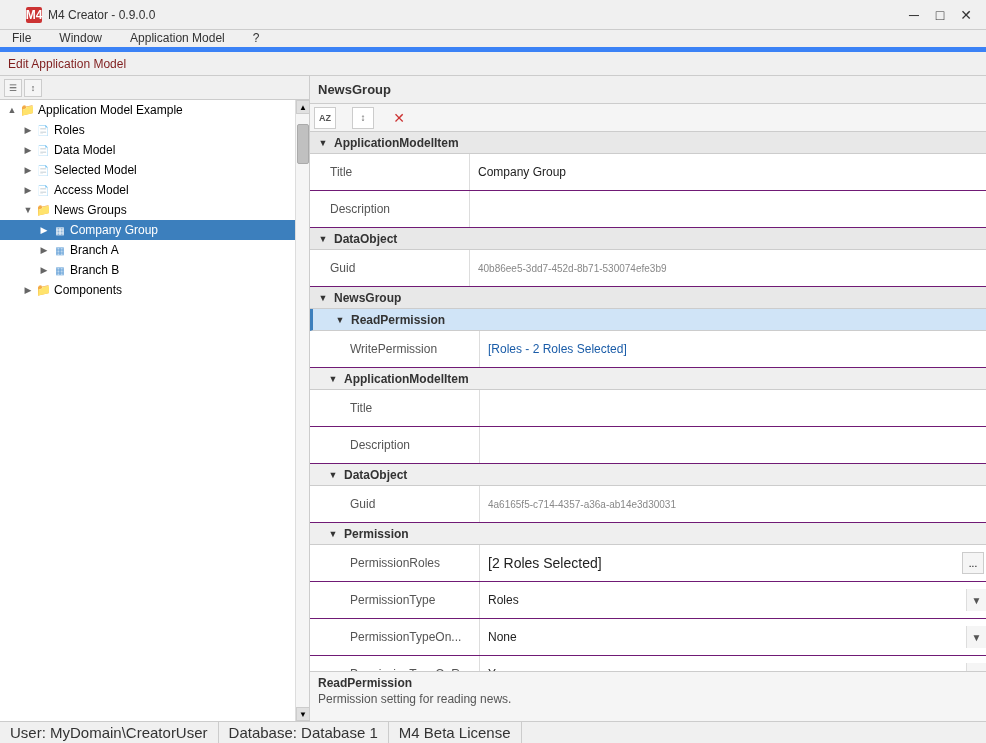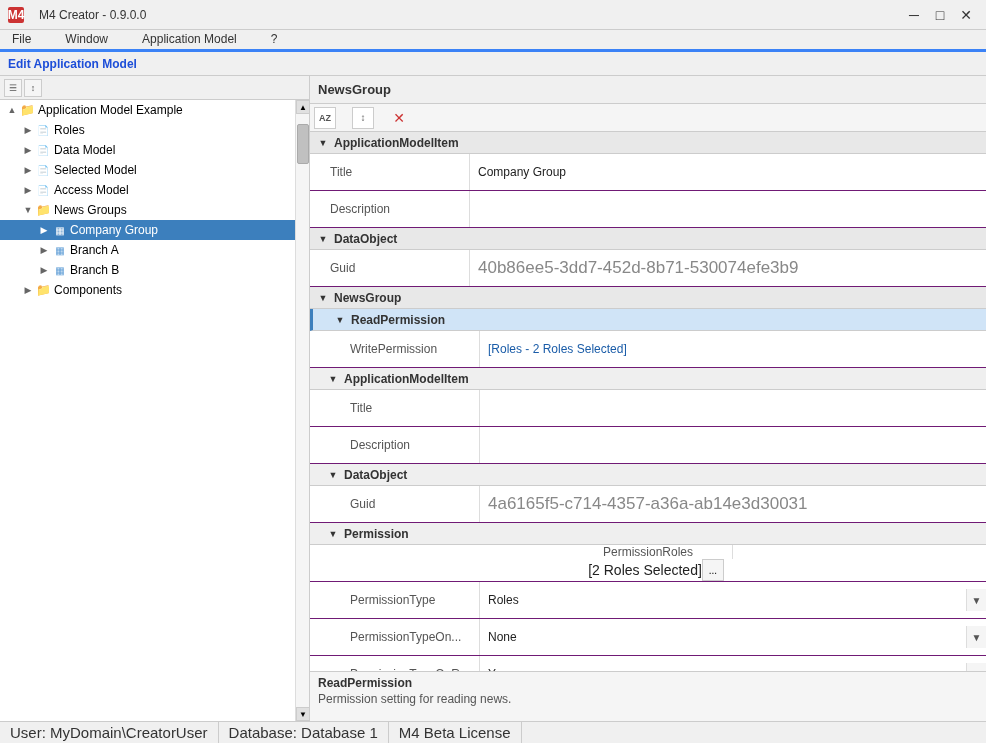--- a/index.html
+++ b/index.html
@@ -8,48 +8,48 @@
     
     .title-bar {
       background: #f0f0f0;
       height: 30px;
       display: flex;
       align-items: center;
       padding: 0 8px;
       border-bottom: 1px solid #ccc;
       justify-content: space-between;
     }
-    .title-bar-left { display: flex; align-items: center; gap: 15px; }
+    .title-bar-left { display: flex; align-items: center; gap: 6px; margin-left: 18px; }
     .title-bar-icon { width: 16px; height: 16px; background: #cc3333; border-radius: 2px; display: flex; align-items: center; justify-content: center; color: white; font-weight: bold; font-size: 10px; }
     .title-bar-text { font-size: 12px; color: #333; }
     .title-bar-controls { display: flex; gap: 2px; }
     .title-bar-btn { width: 24px; height: 20px; border: none; background: transparent; cursor: pointer; display: flex; align-items: center; justify-content: center; font-size: 14px; color: #333; }
 
     
     .menu-bar {
       height: 22px;
       background: #f0f0f0;
       display: flex;
-      align-items: flex-start;
+      align-items: flex-end;
       padding: 0 4px;
-      border-bottom: 3px solid #3b82f6;
-      gap: 18px;
+      border-bottom: 5px solid #3b82f6;
+      gap: 12px;
     }
     .menu-item { padding: 2px 8px; cursor: pointer; color: #333; }
 
     
     .toolbar-area {
       height: 24px;
       background: #f0f0f0;
       display: flex;
       align-items: center;
       padding: 2px 8px;
       border-bottom: 1px solid #ccc;
     }
-    .toolbar-label { font-size: 12px; color: #1d4ed8; font-weight: 700; }
+    .toolbar-label { font-size: 12px; color: #7f1d1d; font-weight: 400; }
 
     
     .main-content {
       flex: 1;
       display: flex;
       overflow: hidden;
     }
 
     
     .left-panel {
@@ -149,21 +149,21 @@
     }
     .prop-name.nested { padding-left: 30px; }
     .prop-value {
       flex: 1;
       padding-left: 8px;
       color: #222;
       font-size: 12px;
       display: flex;
       align-items: center;
     }
-    .prop-value.guid { color: #888; font-size: 17px; }
+    .prop-value.guid { color: #888; font-size: 10px; }
     .prop-value.blue { color: #1a5ca8; }
 
     .prop-value-with-btn { flex: 1; display: flex; align-items: center; }
     .prop-value-text { flex: 1; padding-left: 8px; font-size: 14px; color: #222; }
     .prop-action-btn { width: 22px; height: 22px; border: 1px solid #ccc; background: #f5f5f5; cursor: pointer; display: flex; align-items: center; justify-content: center; font-size: 10px; flex-shrink: 0; margin-right: 2px; }
 
     .prop-select-value { flex: 1; display: flex; align-items: center; padding-left: 8px; }
     .prop-select-text { flex: 1; font-size: 12px; color: #222; }
     .prop-select-arrow { width: 20px; height: 22px; border-left: 1px solid #ddd; display: flex; align-items: center; justify-content: center; color: #555; font-size: 10px; background: #f5f5f5; cursor: pointer; flex-shrink: 0; }
 
@@ -388,21 +388,21 @@
       <div class="prop-row" style="padding-left:10px;">
         <div class="prop-name nested">Guid</div>
         <div class="prop-value guid">4a6165f5-c714-4357-a36a-ab14e3d30031</div>
       </div>
 
       <div class="prop-section-header nested">
         <span class="section-expand">▼</span>
         <span class="section-label">Permission</span>
       </div>
 
-      <div class="prop-row" style="padding-left:10px;flex-direction:column;">
+      <div class="prop-row" style="padding-left:10px;">
         <div class="prop-name nested">PermissionRoles</div>
         <div class="prop-value-with-btn">
           <span class="prop-value-text">[2 Roles Selected]</span>
           <button class="prop-action-btn">...</button>
         </div>
       </div>
 
       <div class="prop-row" style="padding-left:10px;">
         <div class="prop-name nested">PermissionType</div>
         <div class="prop-select-value">

